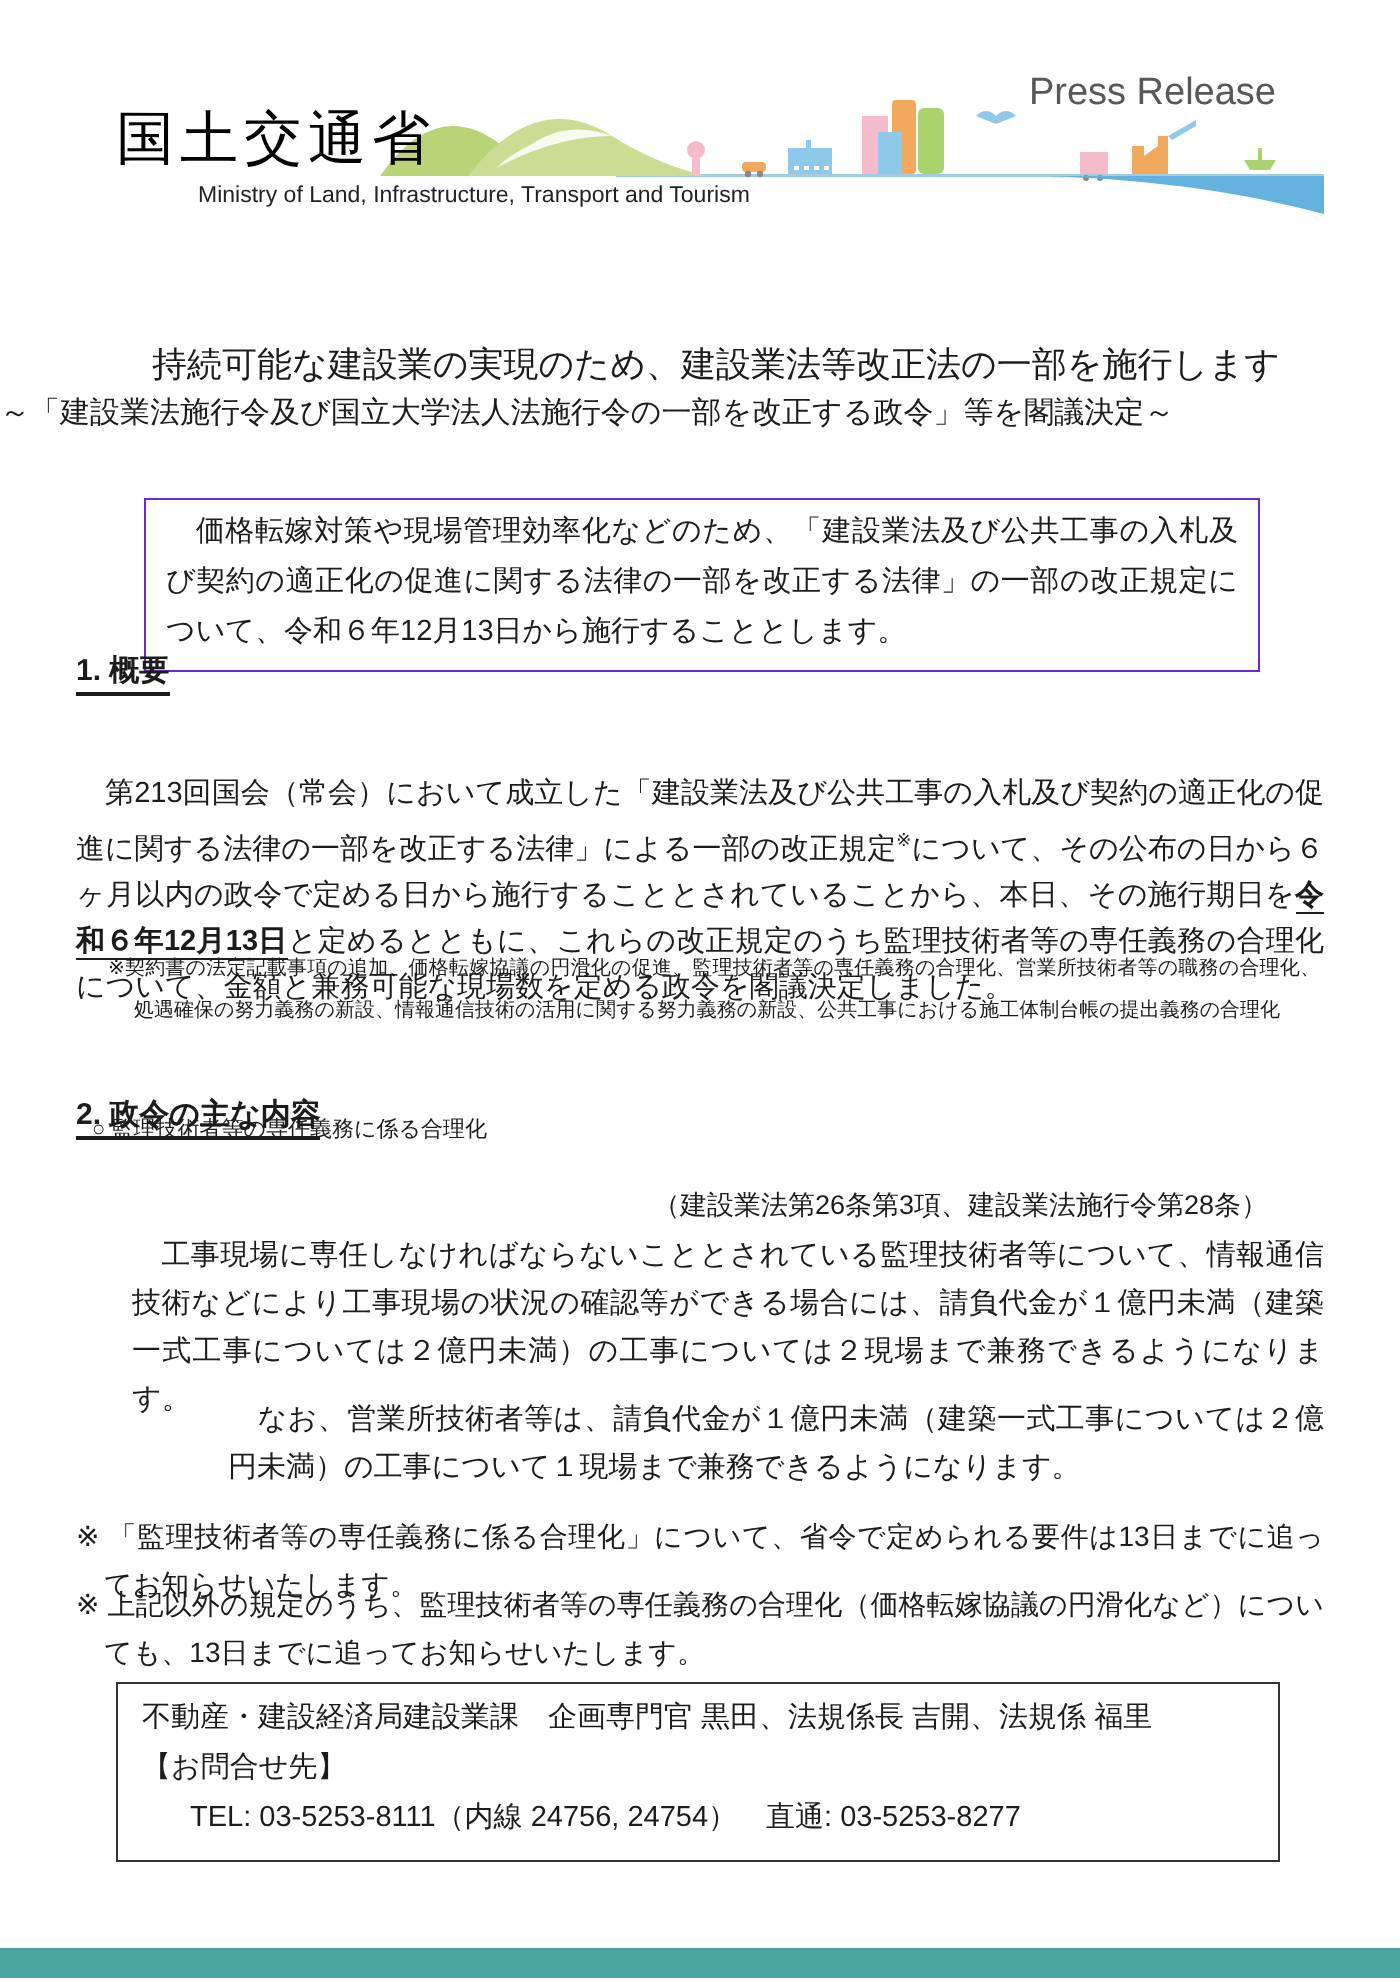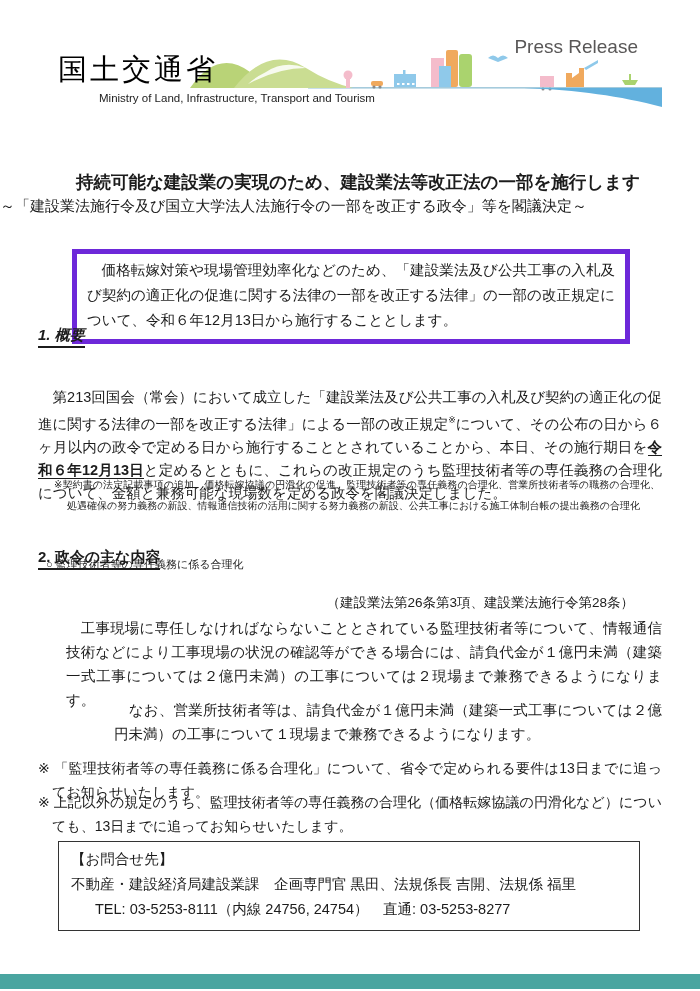--- a/index.html
+++ b/index.html
@@ -10,32 +10,32 @@
   }
   
   .ministry-jp{position:absolute;left:58px;top:50px;font-size:29px;font-weight:normal;letter-spacing:3px;color:#000000;}
   .ministry-en{position:absolute;left:58px;top:92px;font-size:11.5px;color:#222;padding-left:41px;}
   .press-release{position:absolute;right:62px;top:36px;font-size:19px;color:var(--press-release-gray,#595757);}
   .illustration{position:absolute;left:188px;top:44px;width:474px;height:64px;}
   
   .meta{position:absolute;right:63px;top:108px;text-align:right;font-size:14.5px;line-height:22px;}
   .meta .date{letter-spacing:1px;}
   
-  .title-main{position:absolute;left:16px;right:0;top:170px;text-align:center;font-size:17.5px;font-weight:bold;}
+  .title-main{position:absolute;left:16px;right:0;top:170px;text-align:center;font-size:17.5px;font-weight:normal;}
   .title-sub{position:absolute;left:0;right:0;top:197px;text-align:left;font-size:15px;}
   
   .summary-box{
     position:absolute;left:72px;right:70px;top:249px;
-    border:5px solid #6d28d9;padding:4px 10px 6px;
+    border:1px solid #6d28d9;padding:4px 10px 6px;
     font-size:14.5px;line-height:25px;text-align:justify;
   }
   
   .sec-heading{position:absolute;left:38px;font-size:15px;font-weight:bold;}
   .sec-heading span{display:inline-block;border-bottom:2px solid #1c1c1c;padding-bottom:1px;}
-  .h1-pos{top:326px;font-style:italic;}
+  .h1-pos{top:326px;}
   .h2-pos{top:548px;}
   .body-p{position:absolute;margin:0;font-size:14.5px;text-align:justify;}
   .s1-para{left:38px;right:38px;top:342px;line-height:23px;margin-top:44px;}
   .bold-ul{font-weight:bold;border-bottom:1.5px solid #1c1c1c;}
   sup.kome{font-size:9px;vertical-align:super;}
   .s1-note{left:54px;right:40px;top:474px;font-size:10px;line-height:21px;padding-left:13px;text-indent:-13px;}
   .circle-item{position:absolute;left:46px;top:557px;font-size:11px;margin:0;}
   .reference{position:absolute;left:38px;right:66px;top:594px;font-size:13.5px;text-align:right;margin:0;}
   .s2-p1{left:66px;right:38px;top:616px;line-height:24px;}
   .s2-p2{left:66px;right:38px;top:698px;line-height:24px;margin-left:48px;}
@@ -121,20 +121,20 @@
     <span>2. 政令の主な内容</span>
   </div>
   <p class="circle-item">○ 監理技術者等の専任義務に係る合理化</p>
   <p class="reference">（建設業法第26条第3項、建設業法施行令第28条）</p>
   <p class="body-p s2-p1">　工事現場に専任しなければならないこととされている監理技術者等について、情報通信技術などにより工事現場の状況の確認等ができる場合には、請負代金が１億円未満（建築一式工事については２億円未満）の工事については２現場まで兼務できるようになります。</p>
   <p class="body-p s2-p2">　なお、営業所技術者等は、請負代金が１億円未満（建築一式工事については２億円未満）の工事について１現場まで兼務できるようになります。</p>
   <p class="body-p kome-note kome1">※ 「監理技術者等の専任義務に係る合理化」について、省令で定められる要件は13日までに追ってお知らせいたします。</p>
   <p class="body-p kome-note kome2">※ 上記以外の規定のうち、監理技術者等の専任義務の合理化（価格転嫁協議の円滑化など）についても、13日までに追ってお知らせいたします。</p>
 
   <div class="contact-box">
+    <div>不動産・建設経済局建設業課　企画専門官 黒田、法規係長 吉開、法規係 福里</div>
     <div>【お問合せ先】</div>
-    <div>不動産・建設経済局建設業課　企画専門官 黒田、法規係長 吉開、法規係 福里</div>
     <div class="tel-line">TEL: 03-5253-8111（内線 24756, 24754）　直通: 03-5253-8277</div>
   </div>
 
   <div class="footer-bar"></div>
 
 </div>
 
 </body></html>

